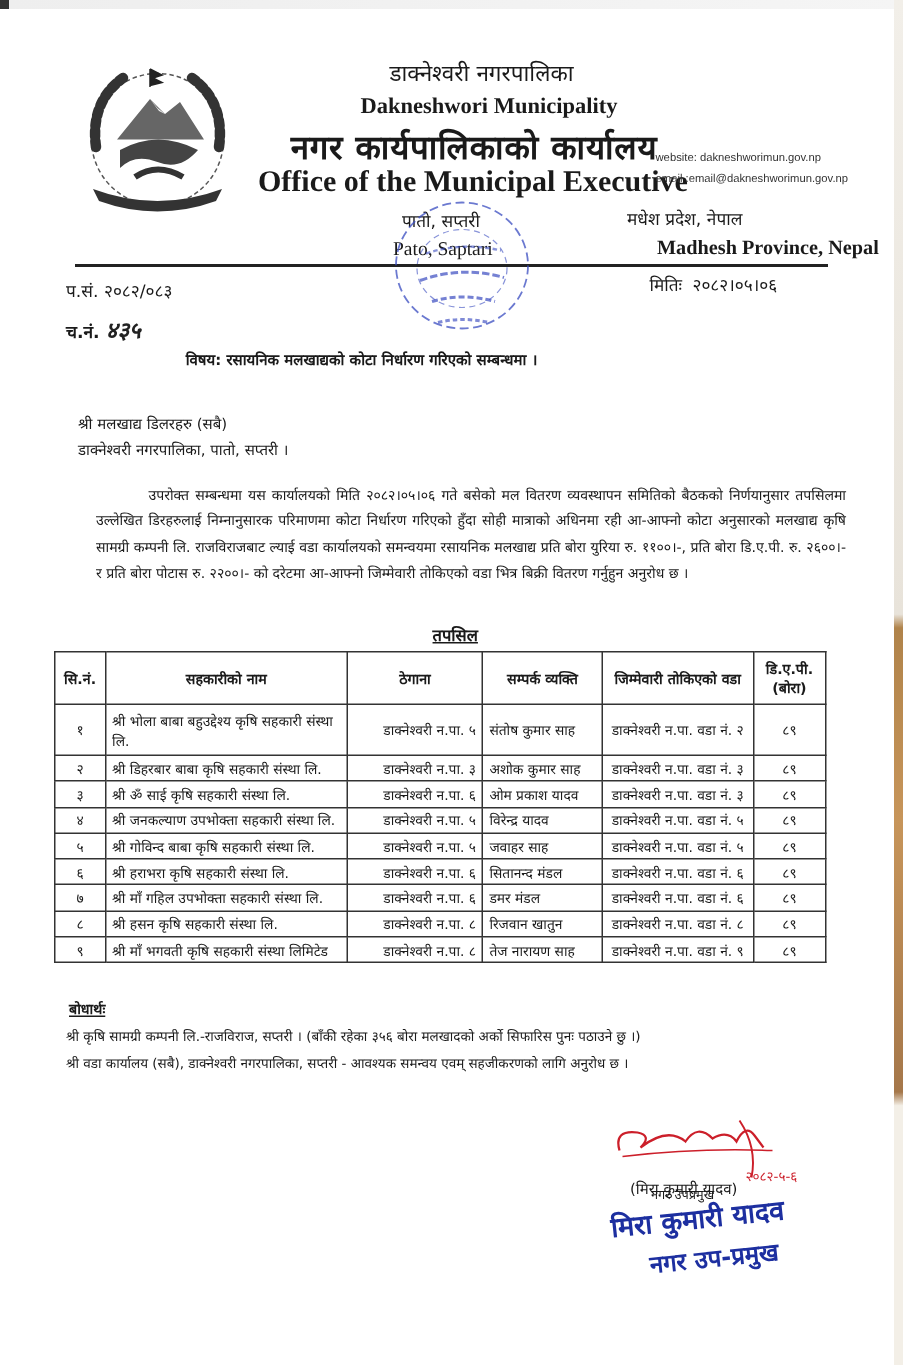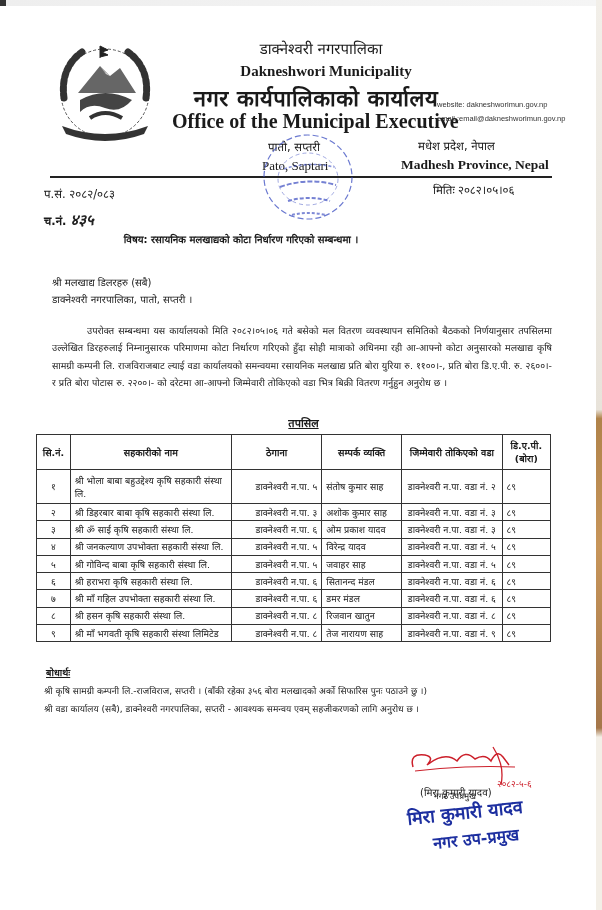--- a/index.html
+++ b/index.html
@@ -17,51 +17,51 @@
   .h2 { top: 63px; font-family: "Liberation Serif", serif; font-weight: bold; font-size: 15px; padding-left: 50px; }
   .h3 { top: 82px; font-family: "DejaVu Sans", sans-serif; font-weight: bold; font-size: 22px; padding-left: 30px; letter-spacing: 0.5px; }
   .h4 { top: 110px; font-family: "Liberation Serif", serif; font-weight: bold; font-size: 20px; left: 172px; width: auto; text-align: left; }
 
   .contact { position: absolute; left: 437px; font-family: "Liberation Sans", sans-serif; font-size: 7.5px; color: #333; }
   .c1 { top: 100px; } .c2 { top: 114px; }
 
   .loc-np { position: absolute; left: 268px; top: 139px; font-family: "DejaVu Sans", sans-serif; font-size: 11.5px; text-align: right; }
   .loc-en { position: absolute; left: 262px; top: 158px; font-family: "Liberation Serif", serif; font-size: 13px; }
   .prov-np { position: absolute; left: 418px; top: 138px; font-family: "DejaVu Sans", sans-serif; font-size: 11.5px; }
-  .prov-en { position: absolute; left: 401px; top: 157px; font-family: "Liberation Serif", serif; font-weight: bold; font-size: 13.5px; }
+  .prov-en { position: absolute; left: 438px; top: 157px; font-family: "Liberation Serif", serif; font-weight: bold; font-size: 13.5px; }
 
   .rule { position: absolute; left: 50px; top: 176px; width: 502px; height: 2px; background: #222; }
 
   .stamp { position: absolute; left: 250px; top: 125px; width: 115px; height: 105px; }
 
   .ref { position: absolute; left: 44px; font-family: "DejaVu Sans", sans-serif; font-size: 11.5px; }
   .ref1 { top: 186px; } .ref2 { top: 209px; font-weight: bold; }
   .ref2 .hand { font-family: "DejaVu Serif", serif; font-style: italic; font-size: 15px; color: #222; }
-  .date { position: absolute; left: 433px; top: 182px; font-family: Liberation Sans, sans-serif; font-size: 11.5px; }
+  .date { position: absolute; left: 433px; top: 182px; font-family: Liberation Mono, monospace; font-size: 11.5px; }
 
   .subject { position: absolute; left: 0; width: 482px; top: 232px; text-align: center; font-family: "DejaVu Sans", sans-serif; font-size: 10px; font-weight: bold; }
 
   .addr { position: absolute; left: 52px; font-family: "DejaVu Sans", sans-serif; font-size: 10px; }
   .a1 { top: 275px; } .a2 { top: 292px; }
 
-  .body-text { position: absolute; left: 52px; top: 322px; width: 500px; font-family: "DejaVu Sans", sans-serif; font-size: 9.4px; line-height: 17.3px; text-align: justify; text-indent: 35px; }
+  .body-text { position: absolute; left: 64px; top: 322px; width: 500px; font-family: "DejaVu Sans", sans-serif; font-size: 9.4px; line-height: 17.3px; text-align: justify; text-indent: 35px; }
 
   .tapasil { position: absolute; left: 0; width: 602px; top: 415px; text-align: center; font-family: "DejaVu Sans", sans-serif; font-weight: bold; font-size: 11px; text-decoration: underline; padding-left: 5px; }
 
   table.grid { position: absolute; left: 36px; top: 434px; width: 515px; border-collapse: collapse; font-family: "DejaVu Sans", sans-serif; font-size: 9.2px; }
   table.grid th, table.grid td { border: 1px solid #333; padding: 1px 4px; vertical-align: middle; }
   table.grid th { font-weight: bold; text-align: center; height: 35px; font-size: 9.5px; }
   table.grid td { height: 17.3px; }
   table.grid tr.tall td { height: 34px; }
   .c-sn { width: 34px; text-align: center; }
   .c-name { width: 170px; }
   .c-addr { width: 94px; text-align: right; }
   .c-person { width: 83px; }
   .c-ward { width: 105px; text-align: center; }
-  .c-dap { width: 49px; }
+  .c-dap { width: 49px; text-align: center; }
 
   .bodh-title { position: absolute; left: 46px; top: 666px; font-family: "DejaVu Sans", sans-serif; font-weight: bold; font-size: 9.5px; text-decoration: underline; }
   .bodh { position: absolute; left: 44px; font-family: "DejaVu Sans", sans-serif; font-size: 9px; }
   .b1 { top: 684px; text-align: center; } .b2 { top: 702px; }
 
   .sig-ink { position: absolute; left: 405px; top: 745px; width: 140px; height: 45px; }
   .sig-name { position: absolute; left: 420px; top: 772px; font-family: "DejaVu Sans", sans-serif; font-size: 10px; margin-top: 13px; }
   .sig-title { position: absolute; left: 434px; top: 790px; font-family: "DejaVu Sans", sans-serif; font-size: 8.5px; }
   .seal { position: absolute; left: 402px; top: 800px; font-family: "DejaVu Sans", sans-serif; font-weight: bold; color: #1d2fa0; transform: rotate(-6deg); transform-origin: left top; }
   .seal1 { font-size: 18px; top: 806px; left: 406px; }

